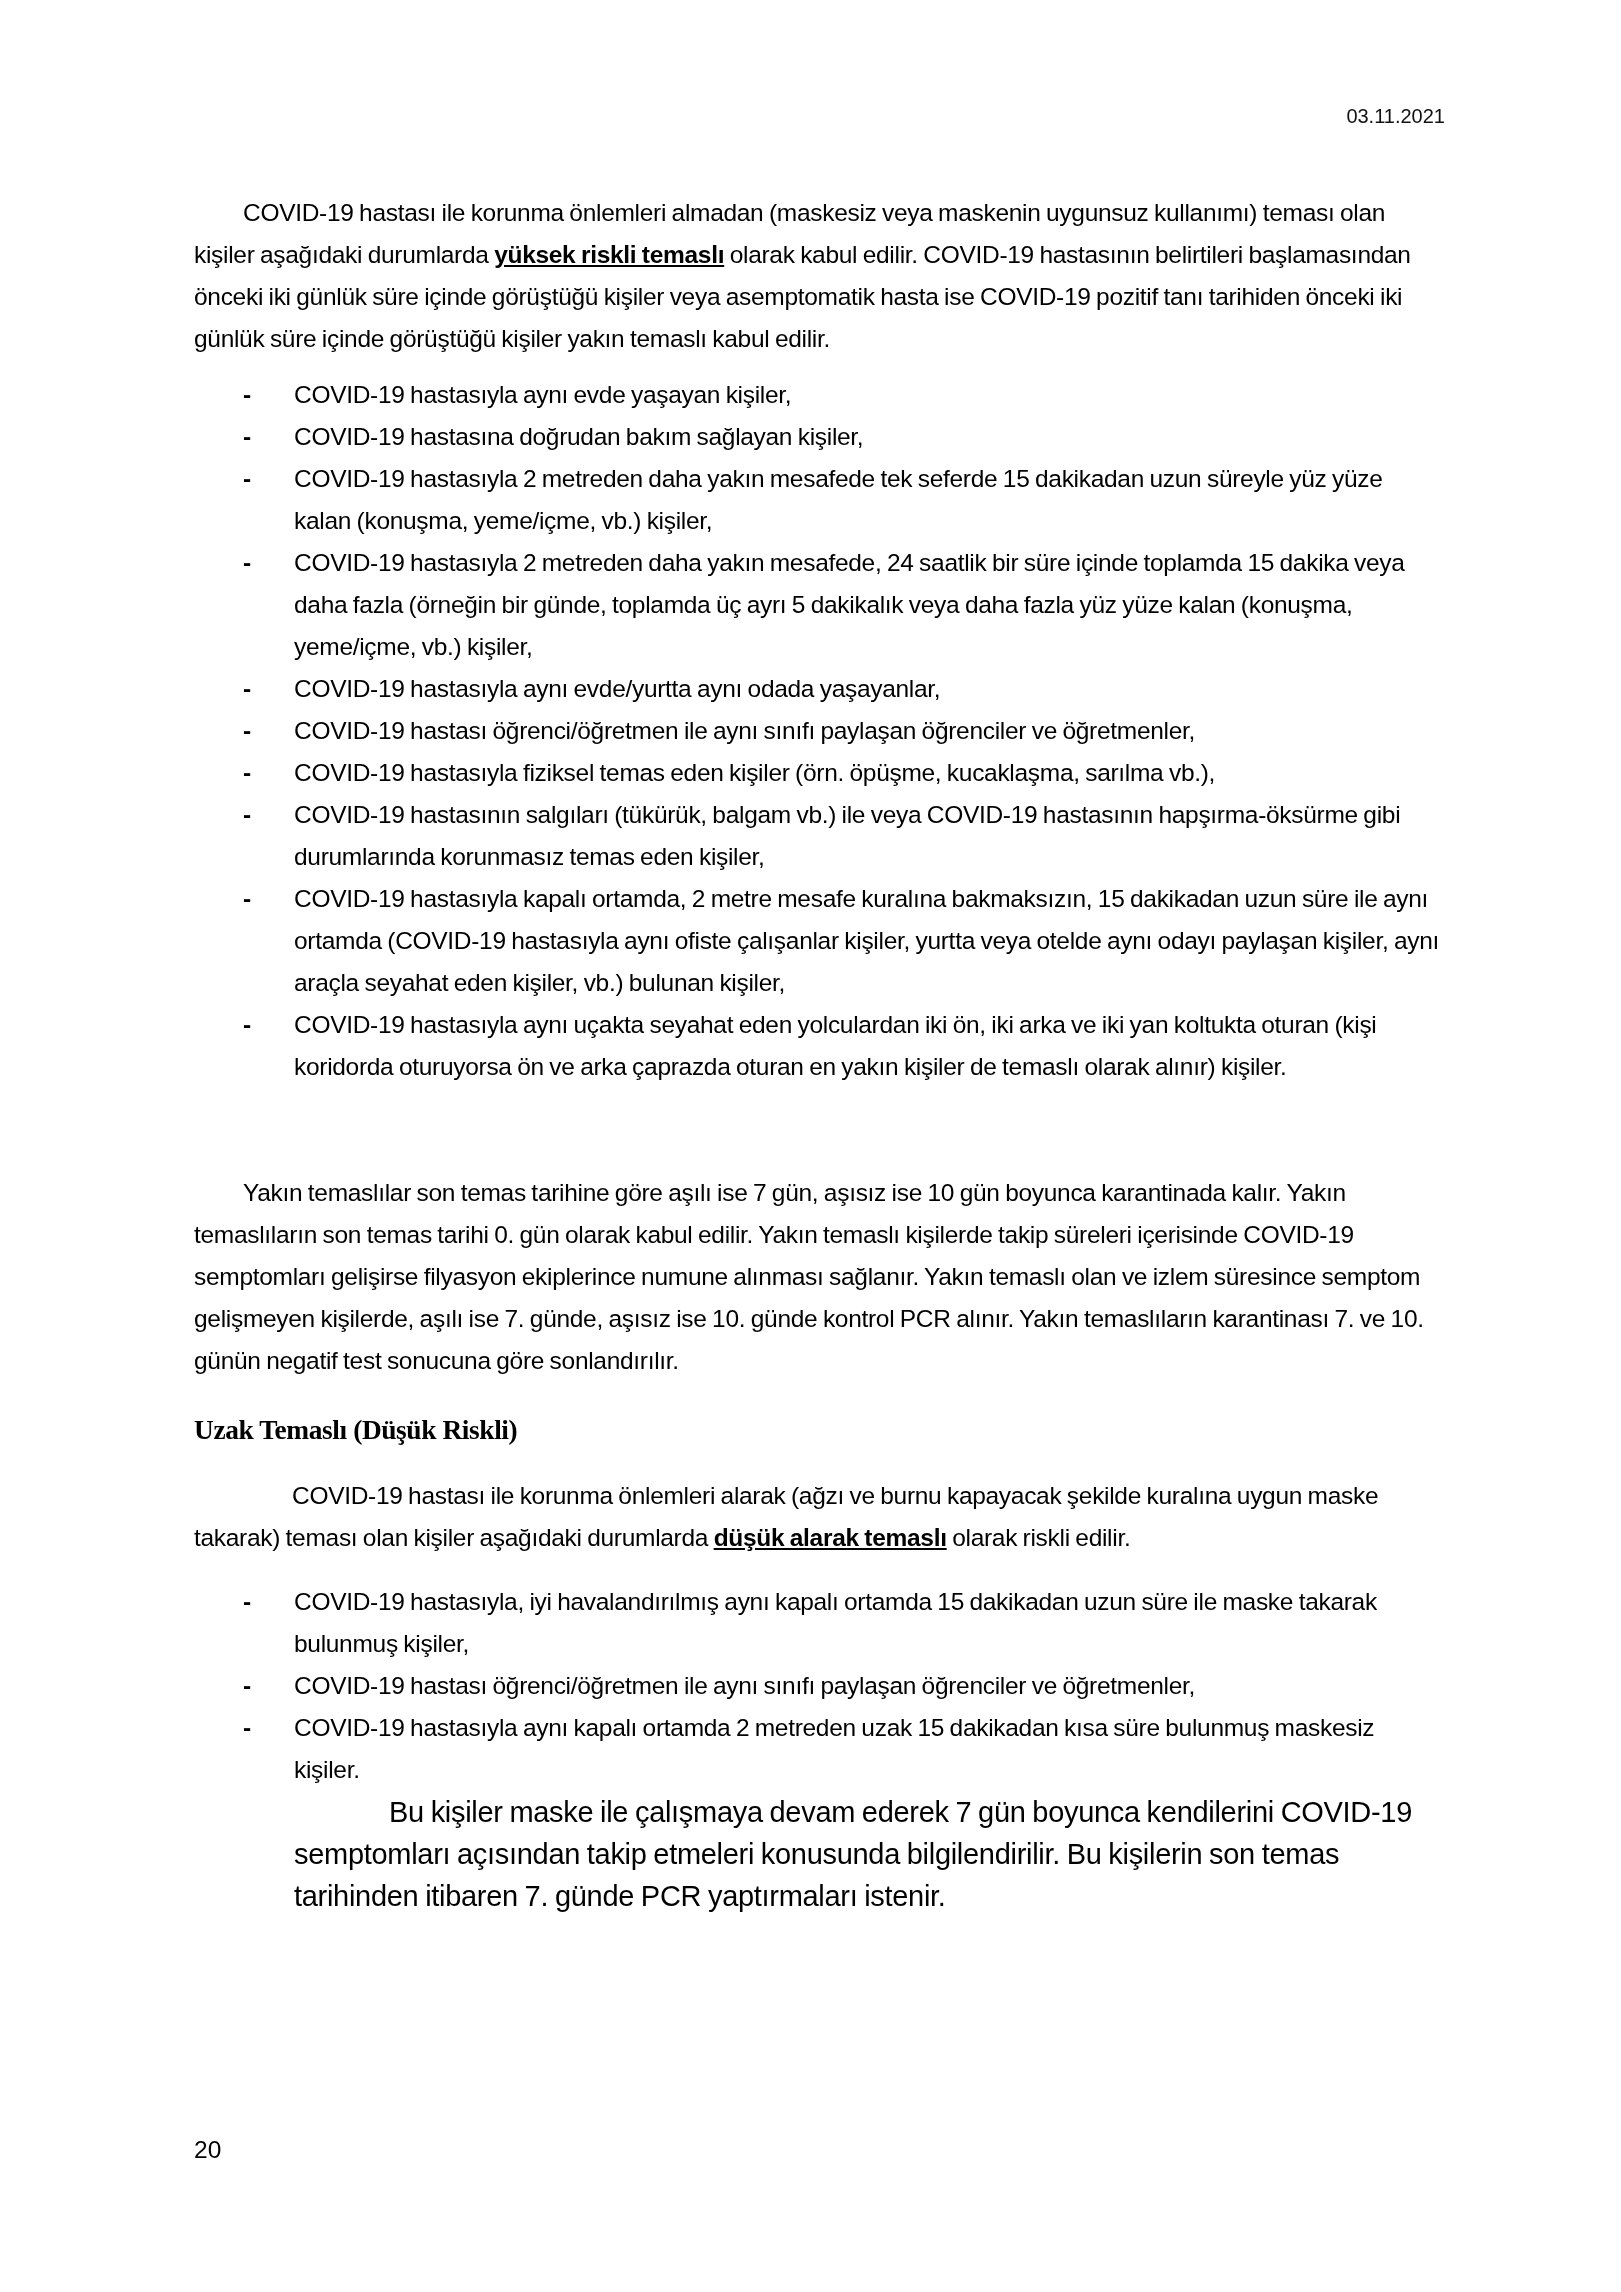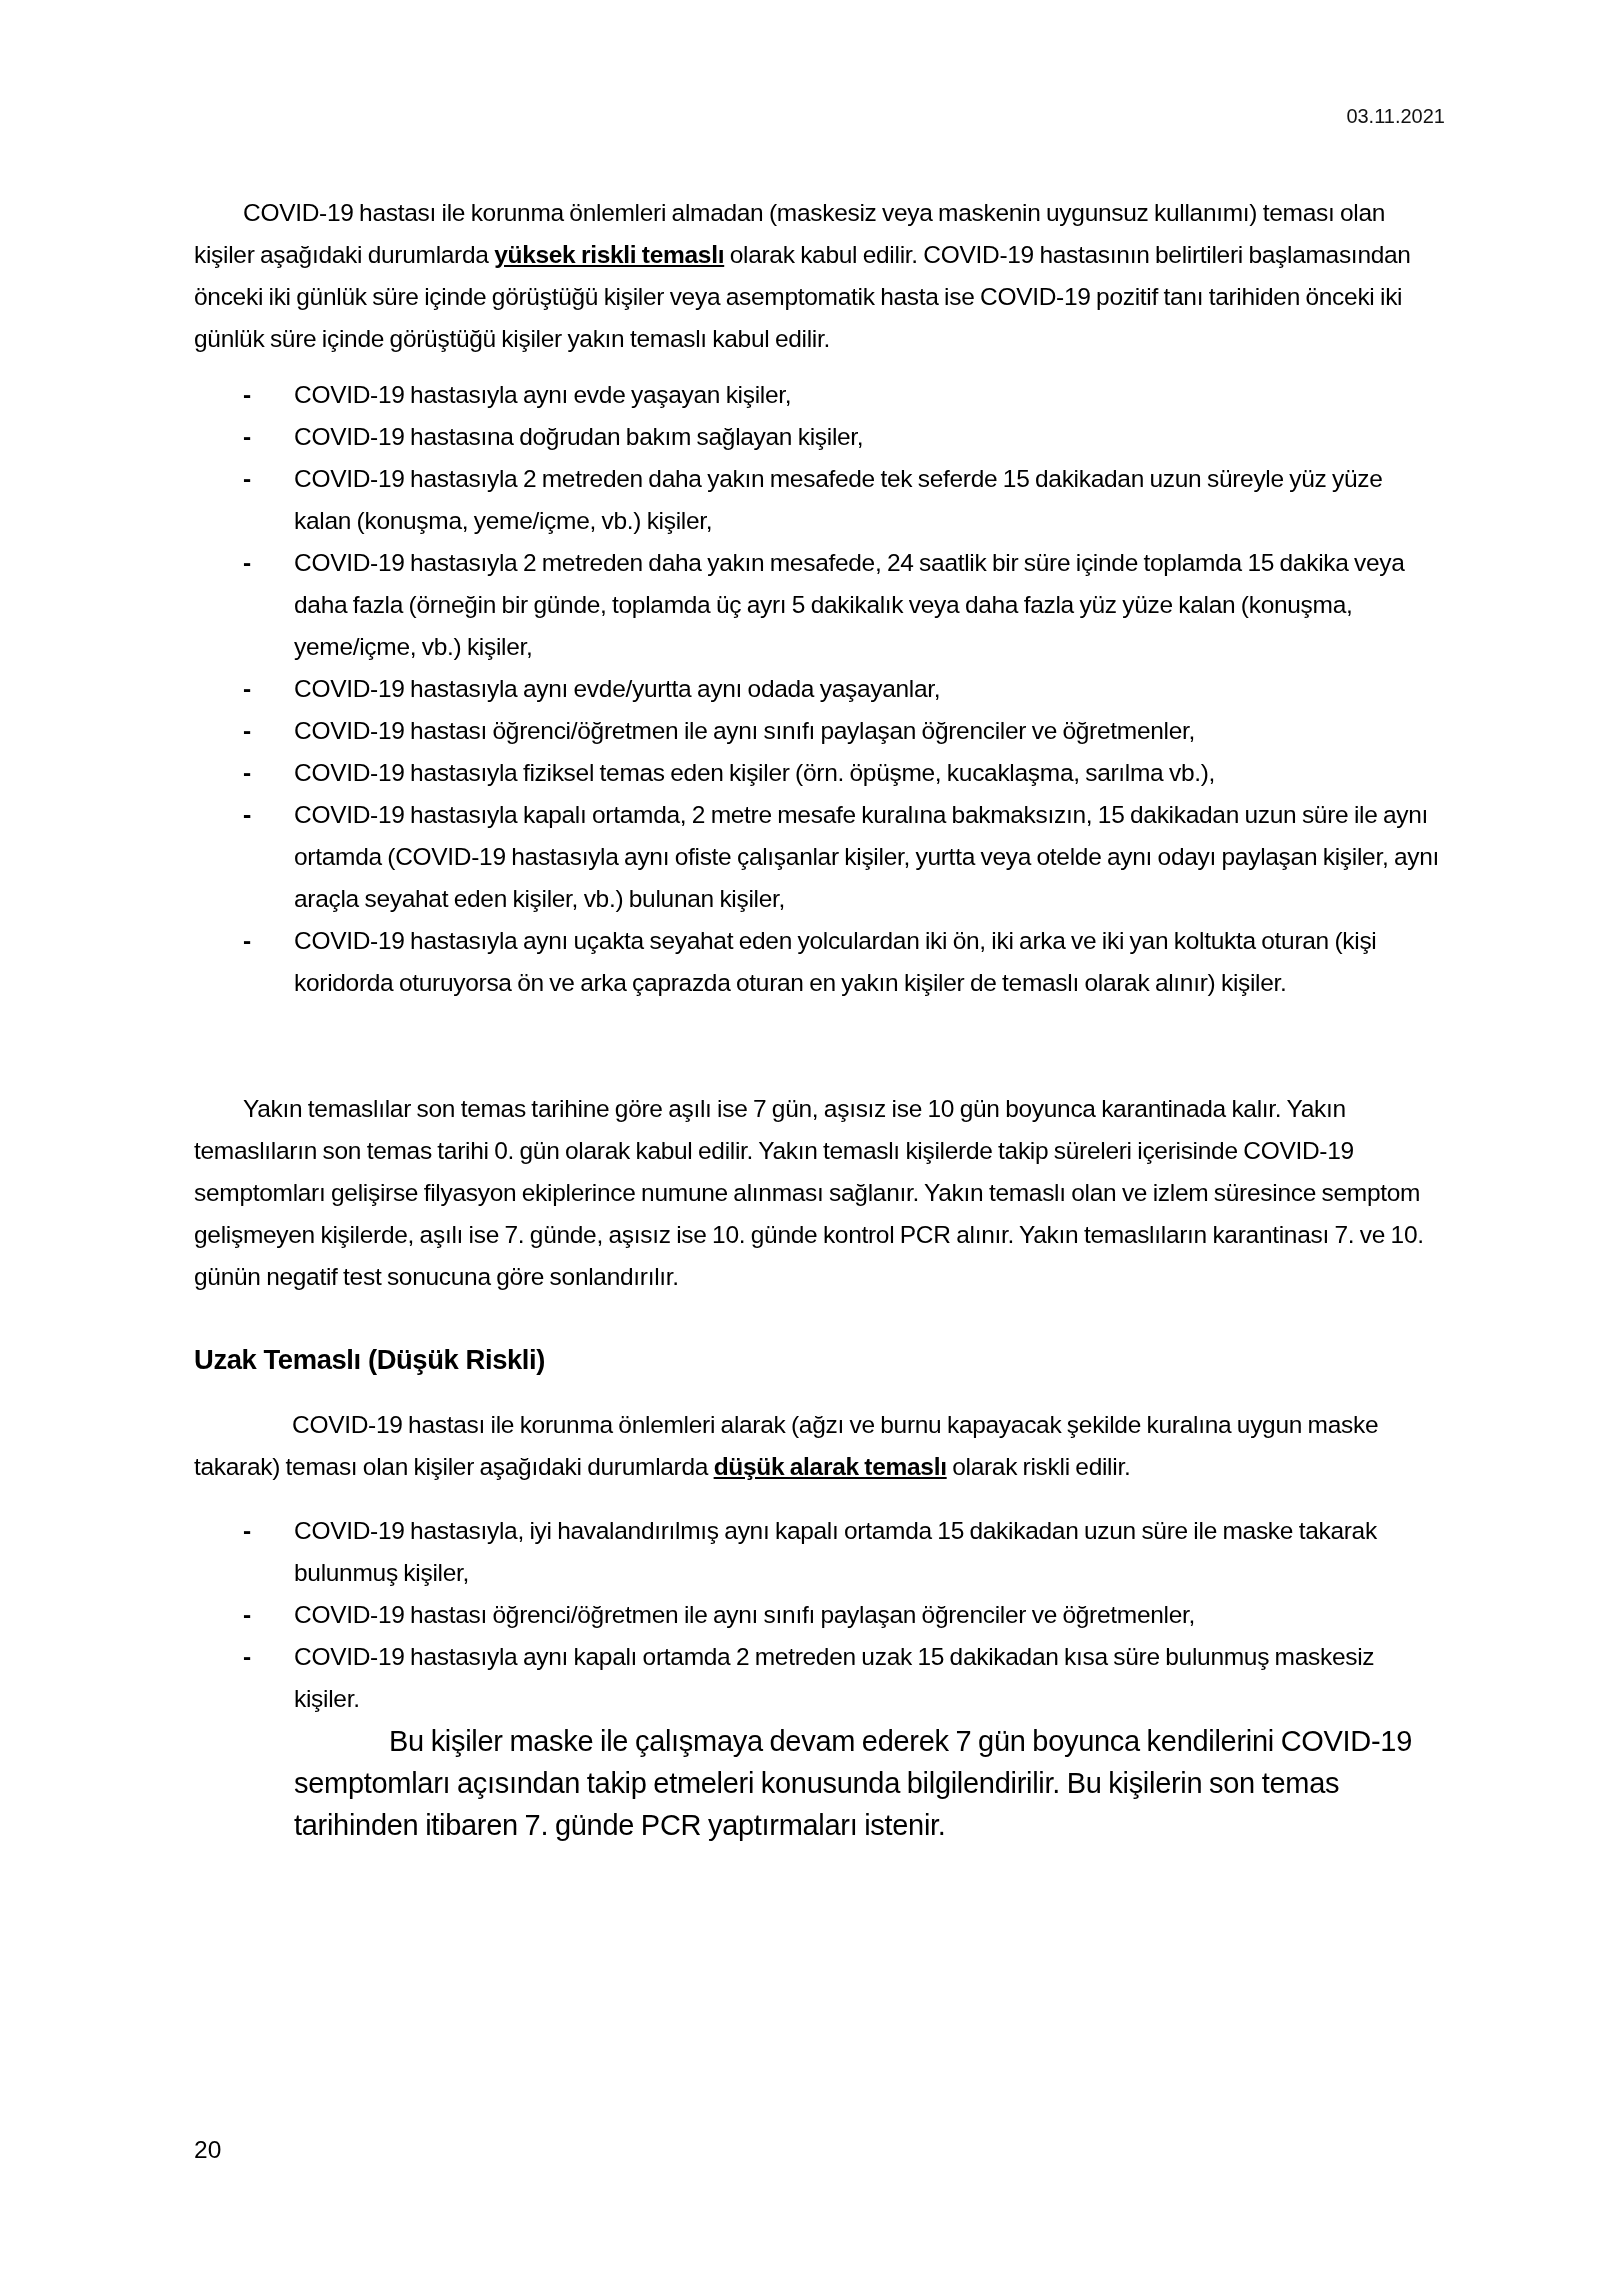--- a/index.html
+++ b/index.html
@@ -103,28 +103,28 @@
     <p class="para indent-small" style="margin-top:0;"><span>COVID-19 hastası ile korunma önlemleri almadan </span><span class="bold">(maskesiz veya maskenin uygunsuz kullanımı)</span><span> teması olan kişiler aşağıdaki durumlarda </span><span class="bold-underline">yüksek riskli temaslı</span><span> olarak kabul edilir. COVID-19 hastasının belirtileri başlamasından önceki iki günlük süre içinde görüştüğü kişiler veya asemptomatik hasta ise COVID-19 pozitif tanı tarihiden önceki iki günlük süre içinde görüştüğü kişiler yakın temaslı kabul edilir.</span></p>
 
     <ul class="list" style="margin-top:13.7px;">
       <li class="list-item"><span class="dash">-</span><span>COVID-19 hastasıyla aynı evde yaşayan kişiler,</span></li>
       <li class="list-item"><span class="dash">-</span><span>COVID-19 hastasına doğrudan bakım sağlayan kişiler,</span></li>
       <li class="list-item"><span class="dash">-</span><span>COVID-19 hastasıyla 2 metreden daha yakın mesafede tek seferde 15 dakikadan uzun süreyle yüz yüze kalan (konuşma, yeme/içme, vb.) kişiler,</span></li>
       <li class="list-item"><span class="dash">-</span><span>COVID-19 hastasıyla 2 metreden daha yakın mesafede, 24 saatlik bir süre içinde toplamda 15 dakika veya daha fazla (örneğin bir günde, toplamda üç ayrı 5 dakikalık veya daha fazla yüz yüze kalan (konuşma, yeme/içme, vb.) kişiler,</span></li>
       <li class="list-item"><span class="dash">-</span><span>COVID-19 hastasıyla aynı evde/yurtta aynı odada yaşayanlar,</span></li>
       <li class="list-item"><span class="dash">-</span><span>COVID-19 hastası öğrenci/öğretmen ile aynı sınıfı paylaşan öğrenciler ve öğretmenler,</span></li>
       <li class="list-item"><span class="dash">-</span><span>COVID-19 hastasıyla fiziksel temas eden kişiler (örn. öpüşme, kucaklaşma, sarılma vb.),</span></li>
-      <li class="list-item"><span class="dash">-</span></li>
+      <li class="list-item"><span class="dash">-</span><span>COVID-19 hastasının salgıları (tükürük, balgam vb.) ile veya COVID-19 hastasının hapşırma-öksürme gibi durumlarında korunmasız temas eden kişiler,</span></li>
       <li class="list-item"><span class="dash">-</span><span>COVID-19 hastasıyla kapalı ortamda, 2 metre mesafe kuralına bakmaksızın, 15 dakikadan uzun süre ile aynı ortamda (COVID-19 hastasıyla aynı ofiste çalışanlar kişiler, yurtta veya otelde aynı odayı paylaşan kişiler, aynı araçla seyahat eden kişiler, vb.) bulunan kişiler,</span></li>
       <li class="list-item"><span class="dash">-</span><span>COVID-19 hastasıyla aynı uçakta seyahat eden yolculardan iki ön, iki arka ve iki yan koltukta oturan (kişi koridorda oturuyorsa ön ve arka çaprazda oturan en yakın kişiler de temaslı olarak alınır) kişiler.</span></li>
     </ul>
 
     <p class="para indent-small" style="margin-top:84px;">Yakın temaslılar son temas tarihine göre aşılı ise 7 gün, aşısız ise 10 gün boyunca karantinada kalır. Yakın temaslıların son temas tarihi 0. gün olarak kabul edilir. Yakın temaslı kişilerde takip süreleri içerisinde COVID-19 semptomları gelişirse filyasyon ekiplerince numune alınması sağlanır. Yakın temaslı olan ve izlem süresince semptom gelişmeyen kişilerde, aşılı ise 7. günde, aşısız ise 10. günde kontrol PCR alınır. Yakın temaslıların karantinası 7. ve 10. günün negatif test sonucuna göre sonlandırılır.</p>
 
-    <h2 class="section-heading" style="margin-top:42px;">Uzak Temaslı (Düşük Riskli)</h2>
+    <h2 class="section-heading" style="margin-top:29px;font-family:Liberation Serif, serif;">Uzak Temaslı (Düşük Riskli)</h2>
 
     <p class="para indent-large" style="margin-top:25.5px;"><span>COVID-19 hastası ile korunma önlemleri alarak </span><span class="bold">(ağzı ve burnu kapayacak şekilde kuralına uygun maske takarak)</span><span> teması olan kişiler aşağıdaki durumlarda </span><span class="bold-underline">düşük alarak temaslı</span><span> olarak riskli edilir.</span></p>
 
     <ul class="list" style="margin-top:21.6px;">
       <li class="list-item"><span class="dash">-</span><span>COVID-19 hastasıyla, </span><span class="bold">iyi havalandırılmış</span><span> aynı kapalı ortamda 15 dakikadan uzun süre ile maske takarak bulunmuş kişiler,</span></li>
       <li class="list-item"><span class="dash">-</span><span>COVID-19 hastası öğrenci/öğretmen ile aynı sınıfı paylaşan öğrenciler ve öğretmenler,</span></li>
       <li class="list-item"><span class="dash">-</span><span>COVID-19 hastasıyla aynı kapalı ortamda 2 metreden uzak 15 dakikadan kısa süre bulunmuş maskesiz kişiler.</span></li>
     </ul>
 
     <p class="sub-para"><span class="first-line-indent"></span><span>Bu kişiler maske ile çalışmaya devam ederek 7 gün boyunca kendilerini COVID-19 semptomları açısından takip etmeleri konusunda bilgilendirilir. Bu kişilerin son temas tarihinden itibaren 7. günde PCR yaptırmaları istenir.</span></p>

